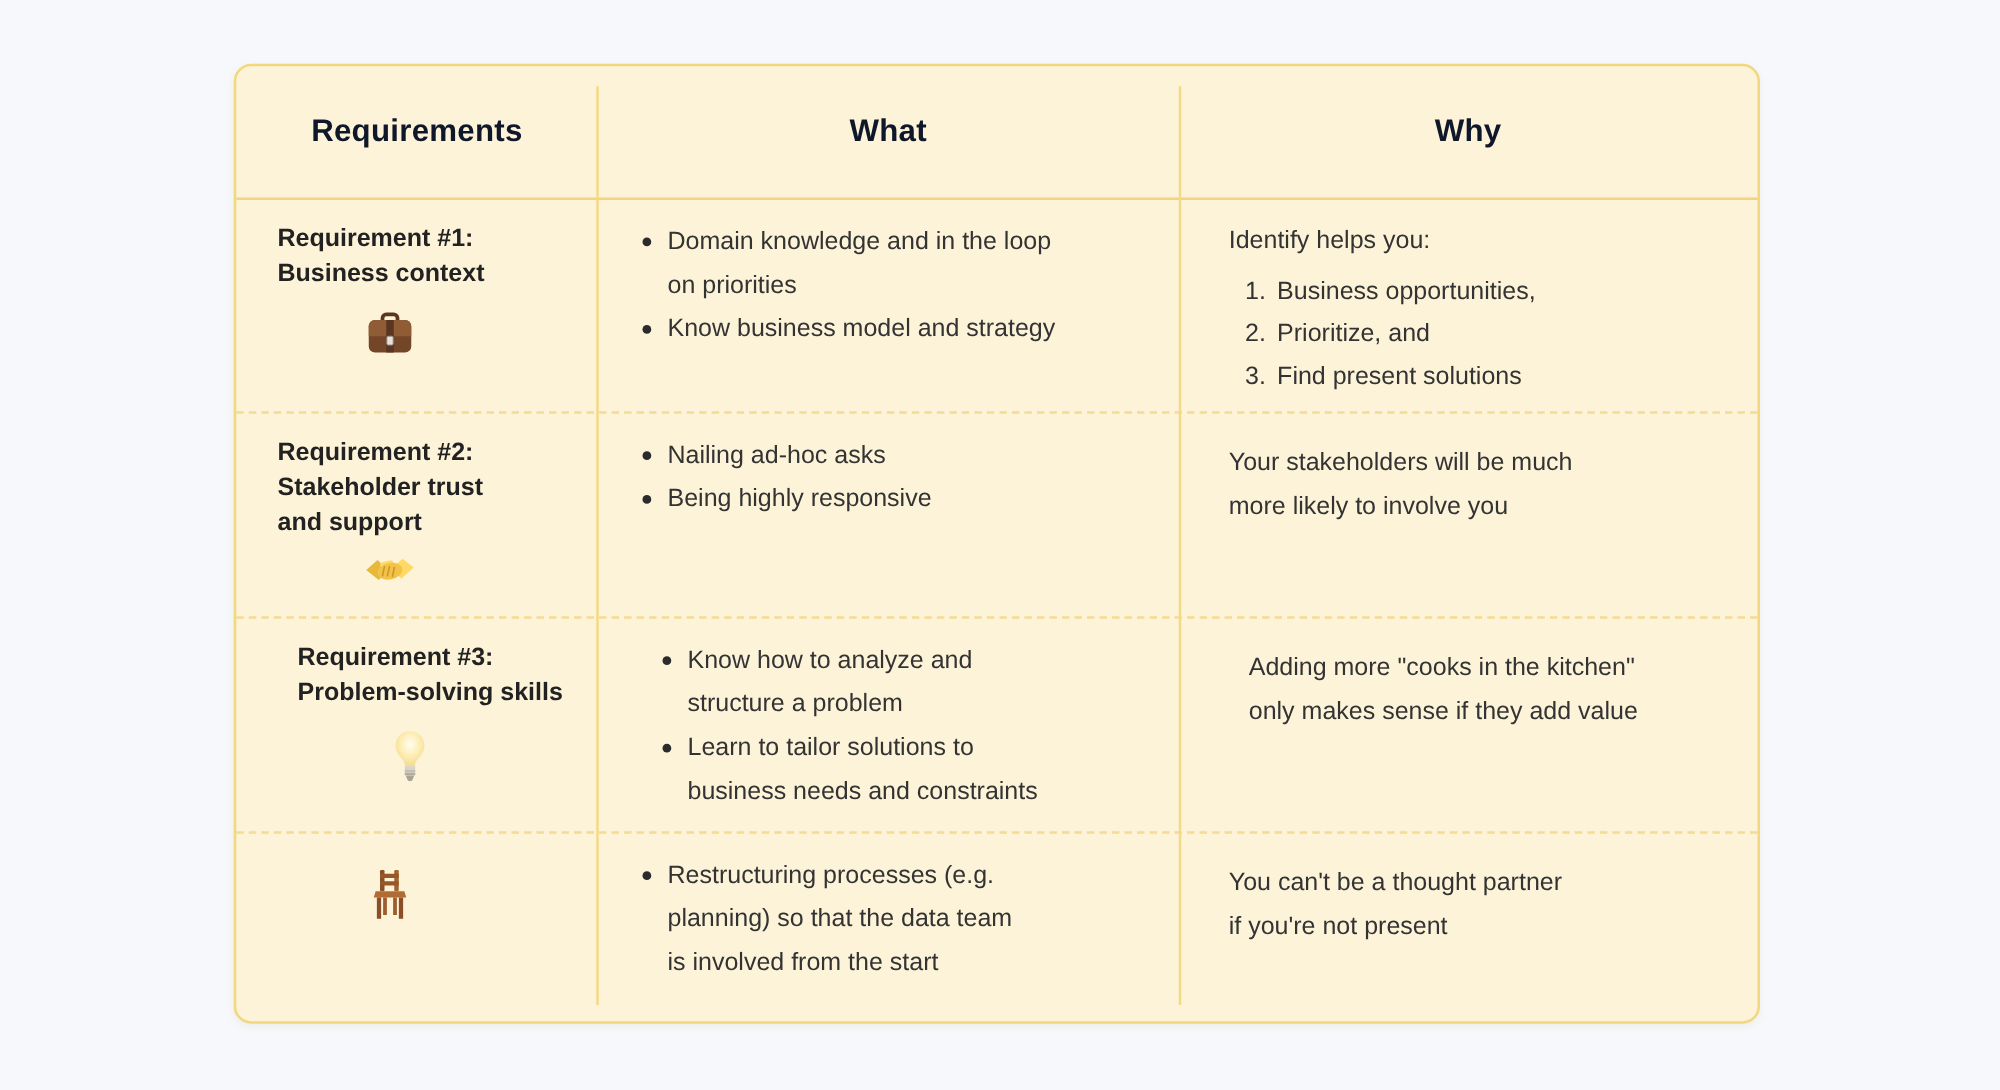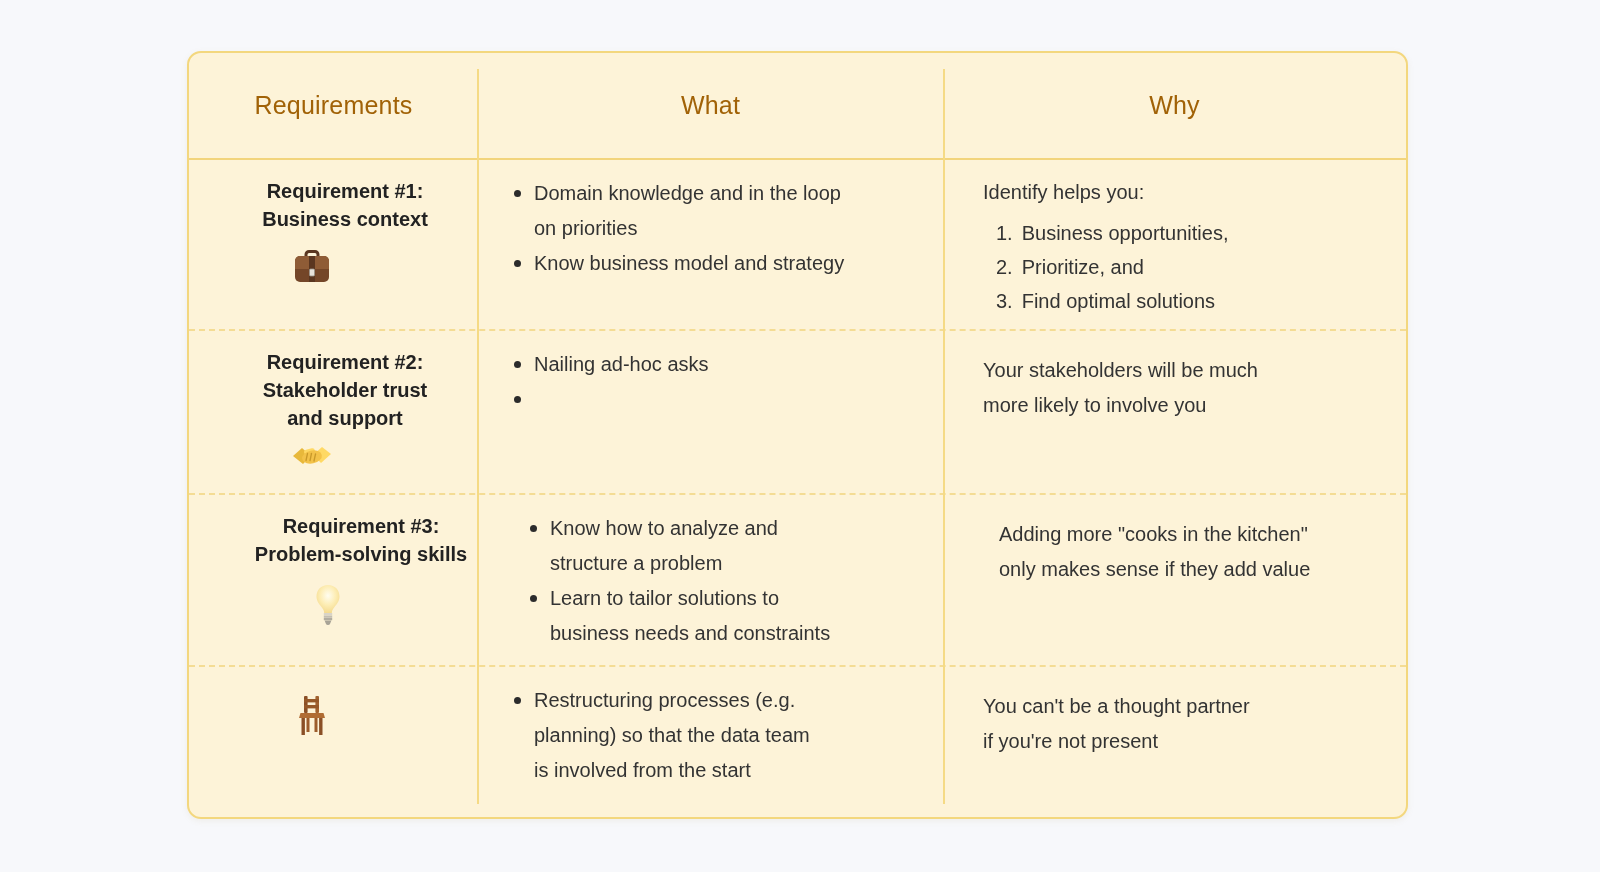--- a/index.html
+++ b/index.html
@@ -17,28 +17,28 @@
     border:2px solid #f3d77e;
     border-radius:14px;
     box-shadow:0 2px 6px rgba(170,150,80,0.10);
   }
   .vline { position:absolute; top:16px; bottom:13px; width:2px; background:#f5da85; }
   .vline-1 { left:288px; }
   .vline-2 { left:754px; }
 
   .grid-row { display:grid; grid-template-columns:289px 465px 1fr; }
   .header-row { height:107px; border-bottom:2px solid #f2d47c; align-items:center; }
-  .th { text-align:center; font-weight:normal; font-size:25px; color:#a16207; letter-spacing:0.2px; }
+  .th { text-align:center; font-weight:bold; font-size:25px; color:#0f172a; letter-spacing:0.2px; }
 
   .body-row-1 { height:169px; }
   .body-row-2 { height:164px; border-top:2px dashed #f4dc94; }
   .body-row-3 { height:172px; border-top:2px dashed #f4dc94;padding-left:16px; }
   .body-row-4 { border-top:2px dashed #f4dc94; }
 
-  .req-cell { padding:17px 10px 0 33px;text-align:center; }
+  .req-cell { padding:17px 10px 0 33px; }
   .req-title { font-size:20px; font-weight:bold; color:#222; line-height:28px; }
   .icon-wrap { width:180px; text-align:center; margin-top:16px; }
   .icon-wrap svg { vertical-align:top; }
 
   .what-cell { padding:16px 14px 0 36px; font-size:20px; color:#333; }
   .bullet { display:flex; line-height:35px; }
   .bullet .dot { width:7px; height:7px; border-radius:50%; background:#2b2b2b; margin:14px 13px 0 0; flex:none; }
 
   .why-cell { padding:15px 14px 0 40px; font-size:20px; color:#333; line-height:35px; }
   .why-intro { line-height:34px; margin-bottom:7px; }
@@ -88,21 +88,21 @@
       <div class="num-item">
         <span class="num">1.</span>
         <span>Business opportunities,</span>
       </div>
       <div class="num-item">
         <span class="num">2.</span>
         <span>Prioritize, and</span>
       </div>
       <div class="num-item">
         <span class="num">3.</span>
-        <span>Find optimal solutions</span>
+        <span>Find present solutions</span>
       </div>
     </div>
   </div>
 
   <div class="grid-row body-row-2">
     <div class="req-cell">
       <div class="req-title">Requirement #2:<br>Stakeholder trust<br>and support</div>
       <div class="icon-wrap" style="margin-top:10px">
         <svg width="42" height="30" viewBox="0 0 42 30">
           <path d="M2 14 L11 6 L20 14 L12 22 Z" fill="#e8b83a"></path>
@@ -117,20 +117,21 @@
         </svg>
       </div>
     </div>
     <div class="what-cell">
       <div class="bullet">
         <span class="dot"></span>
         <div>Nailing ad-hoc asks</div>
       </div>
       <div class="bullet">
         <span class="dot"></span>
+        <div>Being highly responsive</div>
       </div>
     </div>
     <div class="why-cell">
       <div class="why-text">Your stakeholders will be much<br>more likely to involve you</div>
     </div>
   </div>
 
   <div class="grid-row body-row-3">
     <div class="req-cell">
       <div class="req-title">Requirement #3:<br>Problem-solving skills</div>

